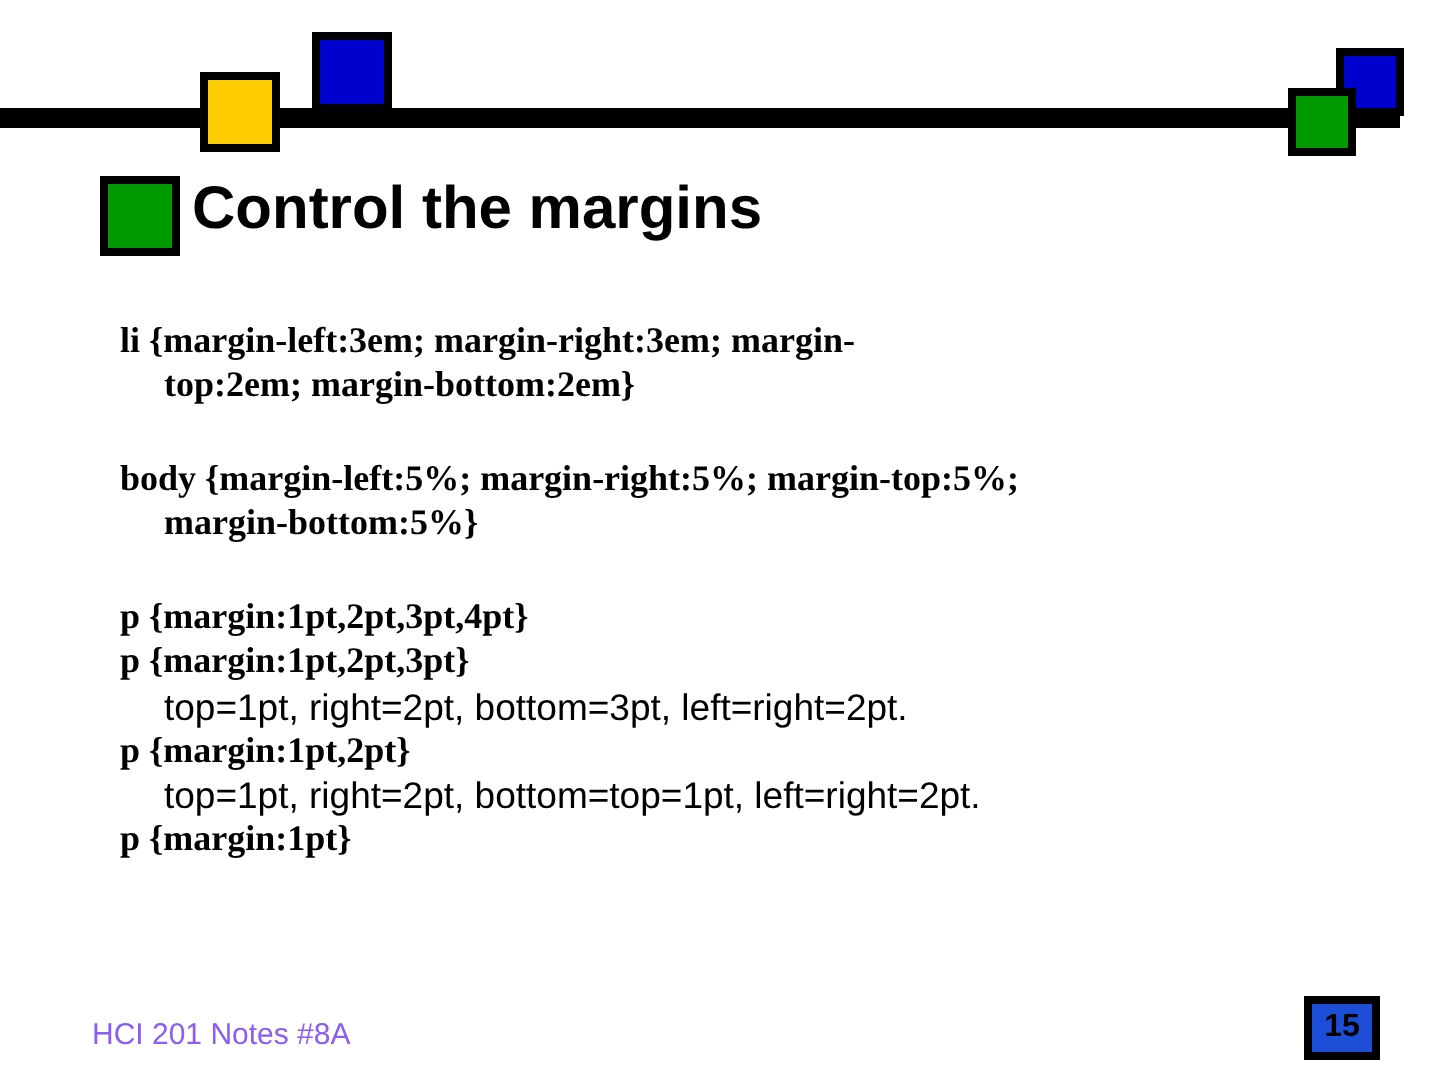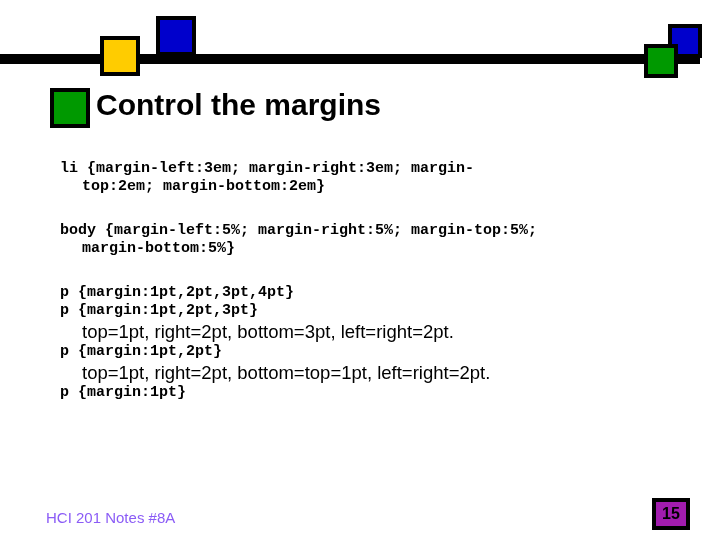--- a/index.html
+++ b/index.html
@@ -43,22 +43,22 @@
     font-weight: bold;
     color: #000;
   }
   .content {
     position: absolute;
     top: 160px;
     left: 60px;
     width: 620px;
   }
   .code {
-    font-family: Liberation Mono, monospace;
-    font-size: 15px;
+    font-family: Liberation Serif, serif;
+    font-size: 18px;
     font-weight: bold;
     line-height: 1.2;
   }
   .text {
     font-family: Arial, Helvetica, sans-serif;
     font-size: 18.5px;
     line-height: 1.25;
   }
   .question-line {
     font-size: 18.5px;
@@ -77,21 +77,21 @@
     position: absolute;
     bottom: 14px;
     left: 46px;
     font-size: 15px;
     color: #8b5cf6;
   }
   .pagenum {
     position: absolute;
     bottom: 10px;
     right: 10px;
-    background: #a21caf;
+    background: #1d4ed8;
     border: 4px solid #000;
     width: 30px;
     height: 24px;
     font-weight: bold;
     font-size: 16px;
     text-align: center;
     line-height: 24px;
     box-sizing: content-box;
   }
 </style>

